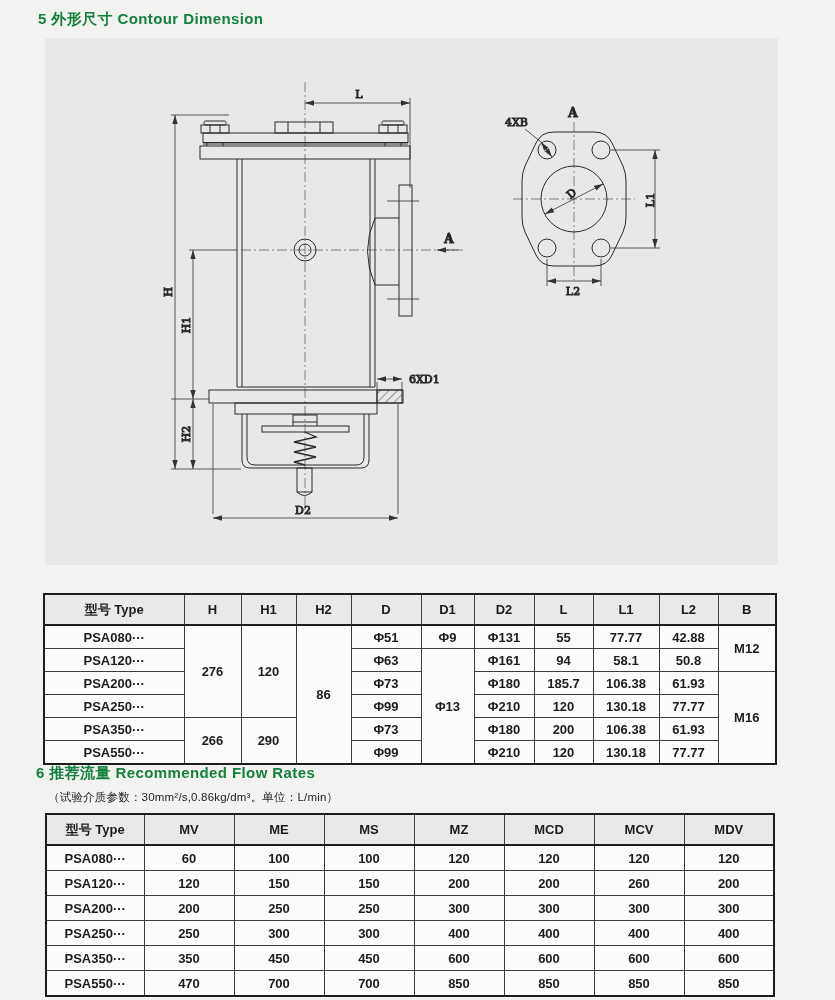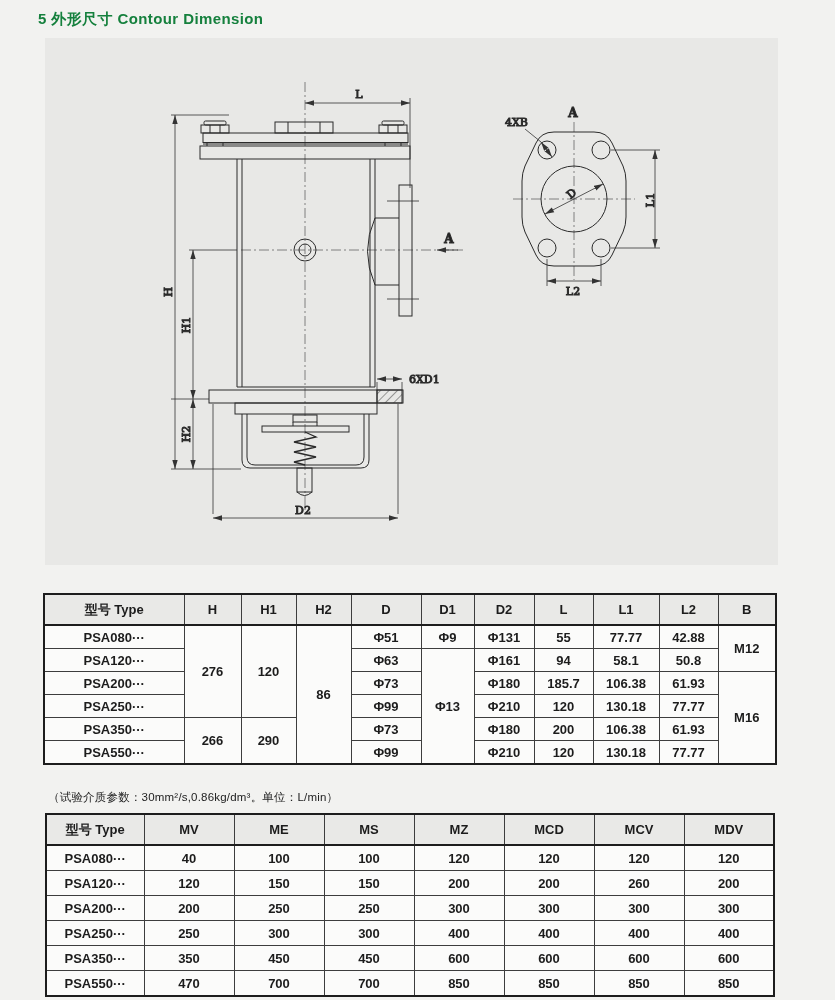--- a/index.html
+++ b/index.html
@@ -279,20 +279,21 @@
       <td>PSA550···</td>
       <td>Φ99</td>
       <td>Φ210</td>
       <td>120</td>
       <td>130.18</td>
       <td>77.77</td>
     </tr>
   </tbody>
     </table>
 
+  <div class="sec-title" id="sec6-title">6 推荐流量 Recommended Flow Rates</div>
   <div class="note">（试验介质参数：30mm²/s,0.86kg/dm³。单位：L/min）</div>
 
   <table id="flow-table">
     <colgroup>
       <col style="width:98px">
         <col style="width:90px">
         <col style="width:90px">
         <col style="width:90px">
       <col style="width:90px">
         <col style="width:90px">
@@ -305,21 +306,21 @@
       <th>MV</th>
       <th>ME</th>
       <th>MS</th>
       <th>MZ</th>
       <th>MCD</th>
       <th>MCV</th>
       <th>MDV</th>
     </tr>
     <tr>
       <td>PSA080···</td>
-      <td>40</td>
+      <td>60</td>
       <td>100</td>
       <td>100</td>
       <td>120</td>
       <td>120</td>
       <td>120</td>
       <td>120</td>
     </tr>
     <tr>
       <td>PSA120···</td>
       <td>120</td>

